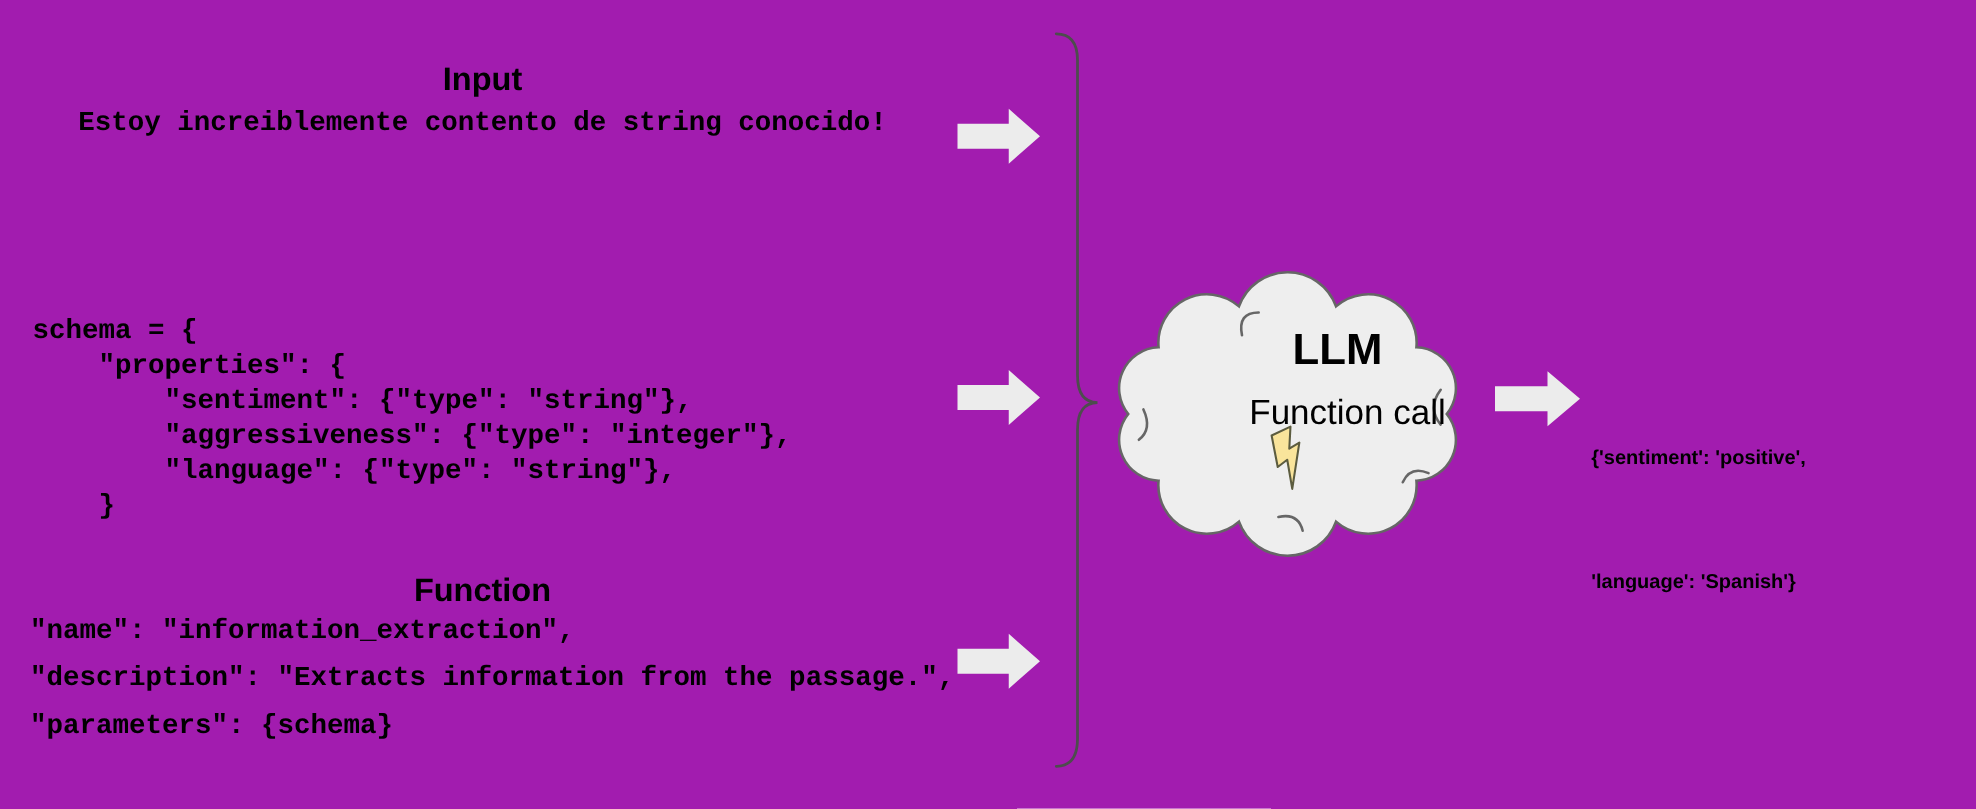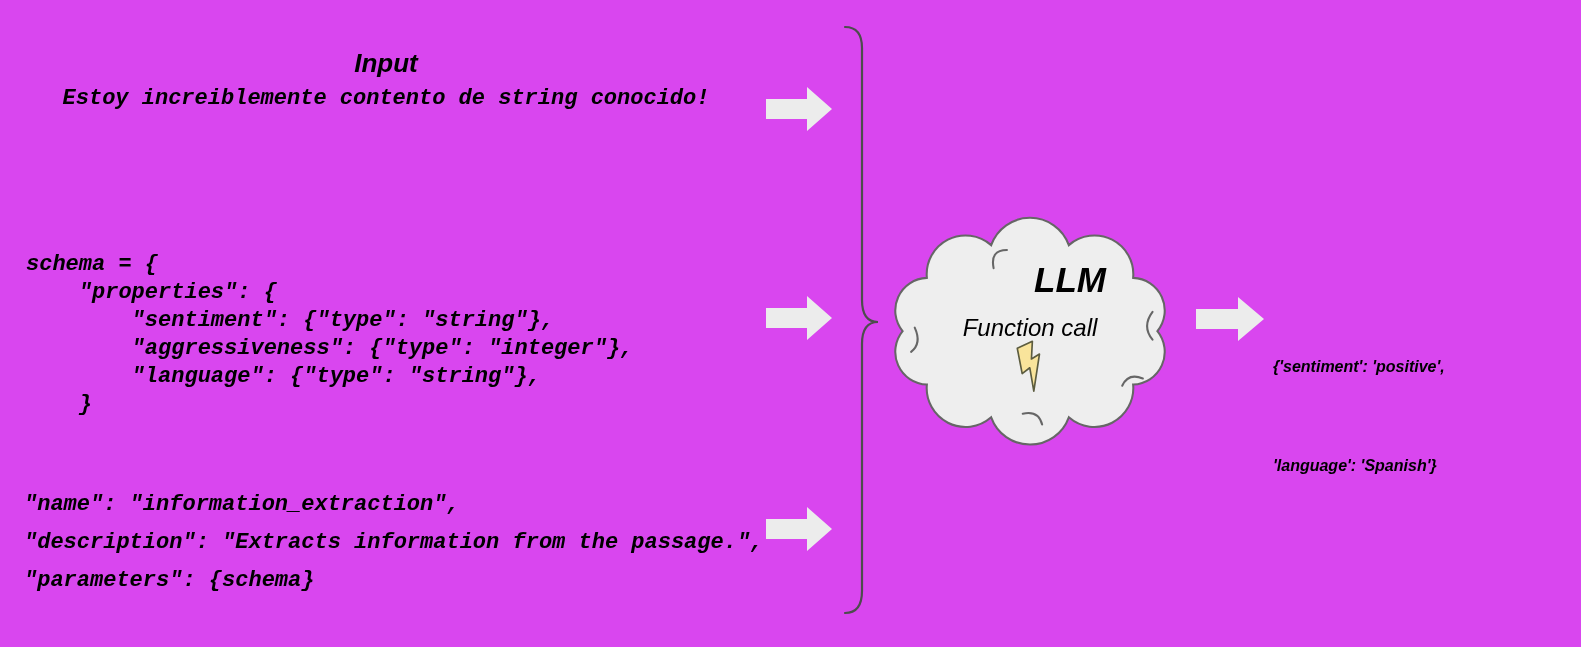--- a/index.html
+++ b/index.html
@@ -1,23 +1,22 @@
 <!DOCTYPE html>
 <html><head>
 <meta charset="utf-8">
 <style>
   html,body{margin:0;padding:0;background:#ffffff;}
   .canvas{
     position:relative;
     width:1581px;height:647px;
-    background:#d946ef;
+    background:#a21caf;
     font-family:"Liberation Sans",sans-serif;
     color:#000;
     overflow:hidden;
-    font-style:italic;
   }
   .abs{position:absolute;}
   .section-title{
     left:0;width:772px;
     text-align:center;
     font-weight:bold;
     font-size:26px;
     line-height:30px;
   }
   .mono{
@@ -39,23 +38,23 @@
     line-height:38px;
     white-space:pre;
   }
   .cloud-label{
     left:920px;width:300px;
     text-align:center;
     font-weight:bold;
     font-size:35px;
   }
   .cloud-sublabel{
-    left:880px;width:300px;
+    left:928px;width:300px;
     text-align:center;
-    font-size:24px;
+    font-size:28px;
     font-weight:normal;
   }
   .output-block{
     left:1273px;top:284px;
     font-weight:bold;
     font-size:16px;
     line-height:33px;
     white-space:pre;
   }
   svg{display:block;}
@@ -70,20 +69,21 @@
     <div>Estoy increiblemente contento de string conocido!</div>
   </div>
 
   <pre class="abs mono code" style="left:26px;top:251px">schema = {
     "properties": {
         "sentiment": {"type": "string"},
         "aggressiveness": {"type": "integer"},
         "language": {"type": "string"},
     }</pre>
 
+  <div class="abs section-title" style="top:457px">Function</div>
   <div class="abs mono func-block" style="left:24px;top:486px">
     <div>"name": "information_extraction",</div>
     <div>"description": "Extracts information from the passage.",</div>
     <div>"parameters": {schema}</div>
   </div>
 
   <svg class="abs" style="left:0;top:0" width="1581" height="647" viewBox="0 0 1581 647">
     <polygon fill="#ececec" points="766,99 807,99 807,87 832,109 807,131 807,119 766,119"></polygon>
     <polygon fill="#ececec" points="766,308 807,308 807,296 832,318 807,340 807,328 766,328"></polygon>
     <polygon fill="#ececec" points="766,519 807,519 807,507 832,529 807,551 807,539 766,539"></polygon>

